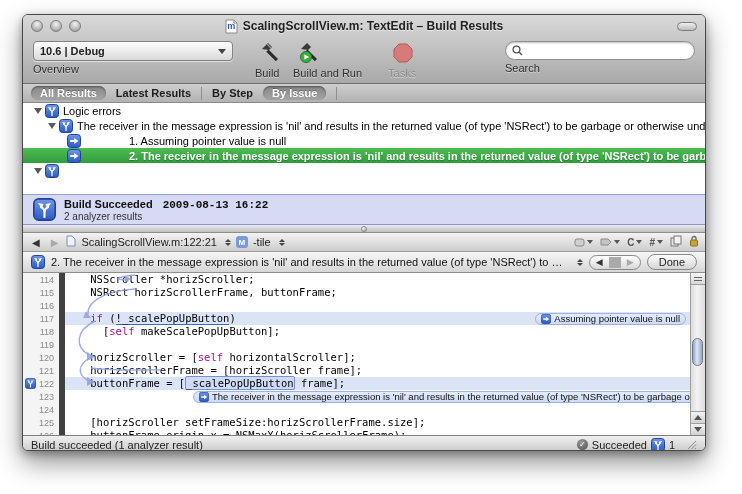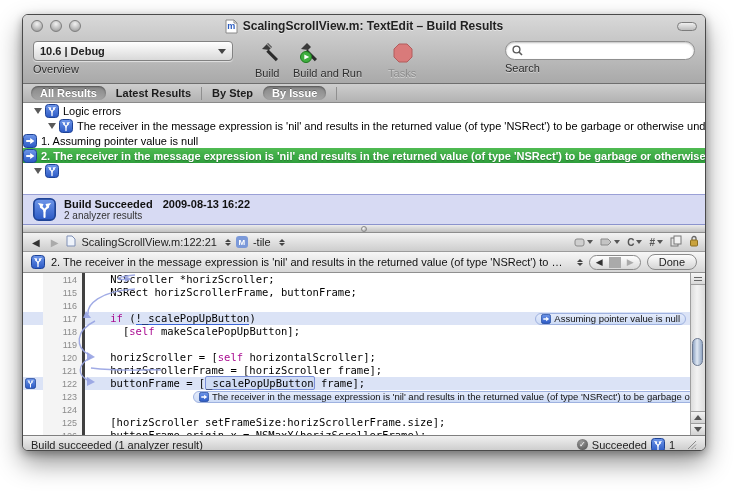--- a/index.html
+++ b/index.html
@@ -61,29 +61,29 @@
   .results { height:91px; background:#fff; overflow:hidden; font-size:11px; color:#000; }
   .rrow { height:15px; display:flex; align-items:center; white-space:nowrap; overflow:hidden; }
   .rrow .txt { margin-left:4px; }
   .rrow.sel { background:linear-gradient(#4fbb52,#2f9e3c); color:#fff; font-weight:bold;
     text-shadow:0 1px 1px rgba(0,0,0,.25); }
   .tri { width:0; height:0; flex:none; }
   .tri.open { border-left:4px solid transparent; border-right:4px solid transparent;
     border-top:6px solid #5a5a5a; margin:0 3px; }
   .tri.closed { border-top:4px solid transparent; border-bottom:4px solid transparent;
     border-left:6px solid #5a5a5a; margin:0 4px; }
-  .ind0{padding-left:8px;} .ind1{padding-left:22px;} .ind2{}
+  .ind0{padding-left:8px;} .ind1{padding-left:22px;} .ind2{padding-left:44px;gap:44px;}
   .ico14 { width:14px; height:14px; flex:none; }
 
   
   .banner { height:31px; background:#d7daf3; border-top:1px solid #9aa0d6;
     border-bottom:1px solid #8b93cd; display:flex; align-items:center; padding:0 10px; gap:8px; }
   .banner .big-ico { width:23px; height:23px; }
   .banner-line1 { font-size:11px; font-weight:bold; color:#111; }
-  .banner-time { font-weight:bold; margin-left:10px; }
+  .banner-time { font-weight:bold; margin-left:10px;font-family:Liberation Mono, monospace; }
   .banner-line2 { font-size:10px; color:#333; }
 
   
   .splitter { height:8px; background:linear-gradient(#ececec,#c0c0c0);
     border-bottom:1px solid #8d8d8d; display:flex; justify-content:center; align-items:center; }
   .dimple { width:6px; height:6px; border-radius:50%;
     background:radial-gradient(circle at 35% 30%, #fdfdfd, #9a9a9a); border:1px solid #8a8a8a; }
 
   
   .navbar { height:19px; background:linear-gradient(#f3f3f3,#cdcdcd);
@@ -115,23 +115,23 @@
   .done-btn { border:1px solid #8a8a8a; border-radius:9px; height:16px;
     background:linear-gradient(#fefefe,#d4d4d4); font-size:11px; color:#222;
     padding:0 11px; display:flex; align-items:center; }
 
   
   .code-wrap { position:relative; height:162px; background:#fff; display:flex; overflow:hidden; }
   .code-main { flex:1; position:relative; overflow:hidden; }
   .cline { display:flex; height:13px; align-items:center; position:relative; }
   .cline.hl { background:#dbe3f6; }
   .gutter { width:42px; flex:none; height:13px; background:#f4f4f4;
-    border-right:3px solid #404040; color:#8a8a8a; font-size:9px;
+    border-right:6px solid #404040; color:#8a8a8a; font-size:9px;
     display:flex; align-items:center; justify-content:flex-end; padding-right:5px;
-    font-family:"Liberation Sans", sans-serif; position:relative;margin-left:20px; }
+    font-family:"Liberation Sans", sans-serif; position:relative; }
   .codetxt { font-family:"DejaVu Sans Mono", monospace; font-size:10.5px; color:#000;
     white-space:pre; line-height:13px; }
   .kw { color:#a90d91; }
   .ul-blue { border-bottom:1.5px solid #3b66d8; }
   .boxed { border:1px solid #7a8fd8; background:rgba(185,202,240,.35); border-radius:2px; }
   .bubble { position:absolute; top:0.5px; height:12px; display:flex; align-items:center; gap:3px;
     background:linear-gradient(#e4ebfb,#cddbf6); border:1px solid #9fb2e0; border-radius:6px;
     padding:0 5px; font-size:9.5px; color:#111; white-space:nowrap; }
   .bubble .ico14 { width:10px; height:10px; }
   .bub-right { right:4px; }

